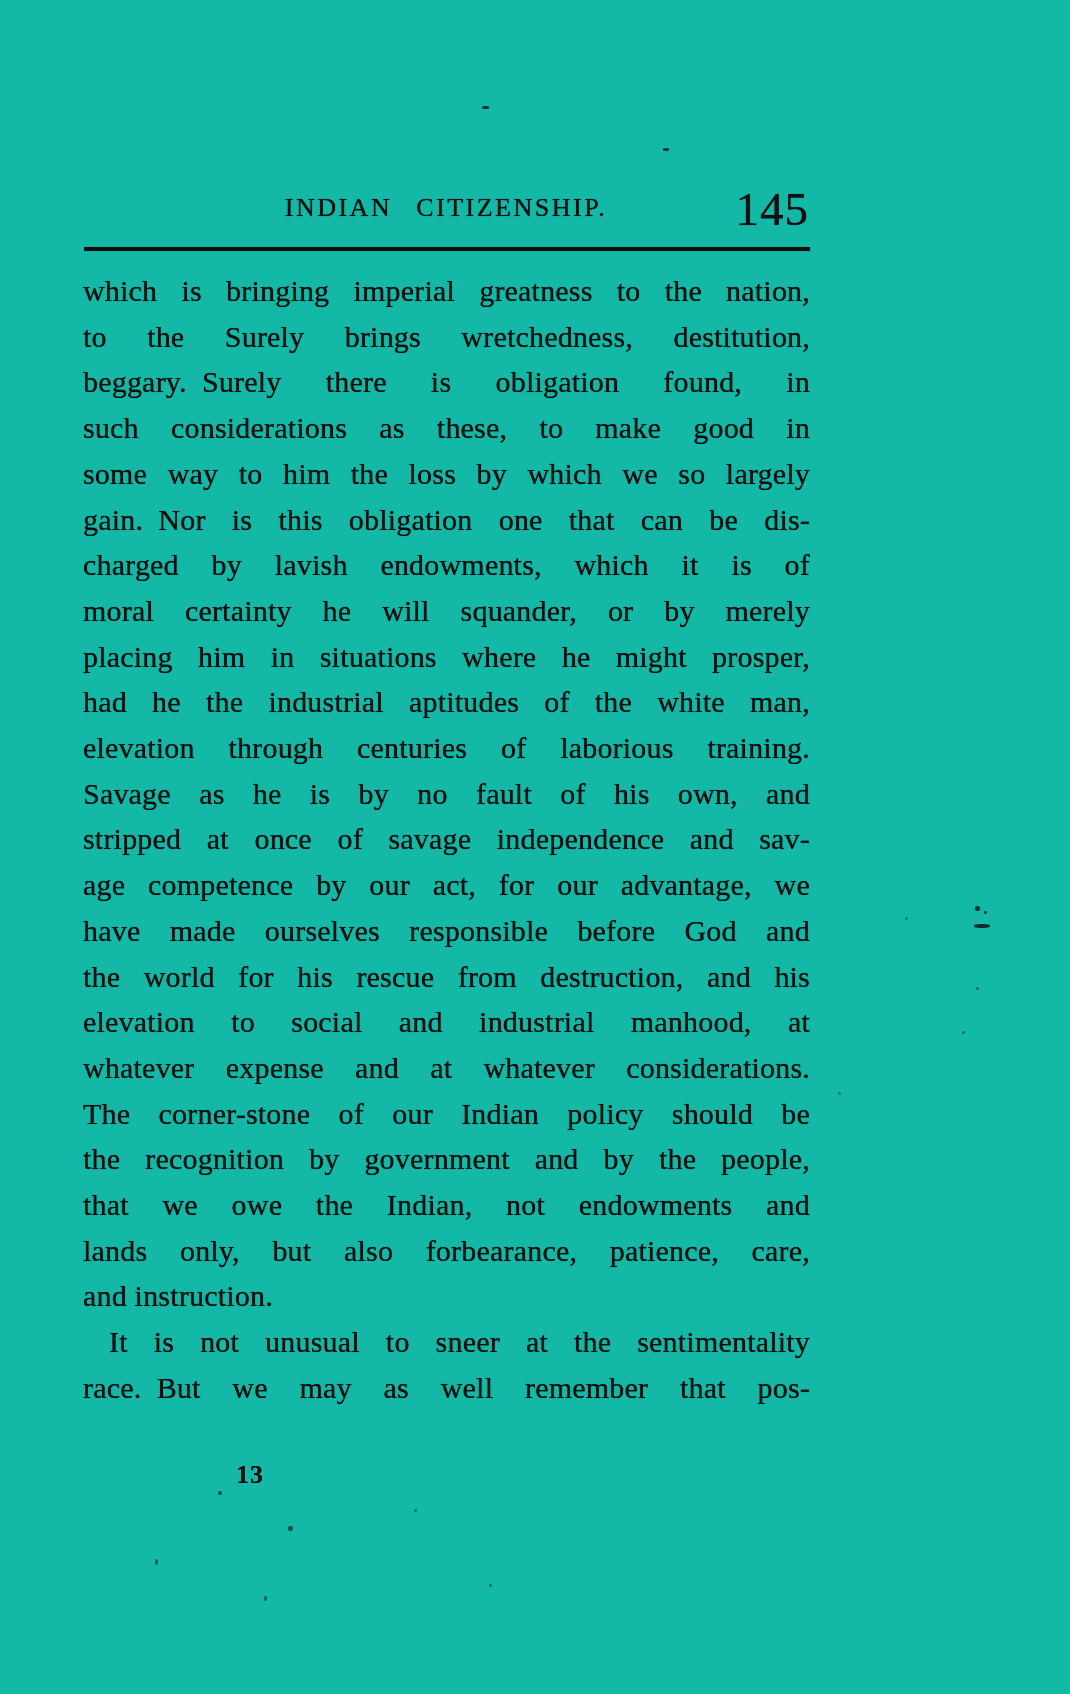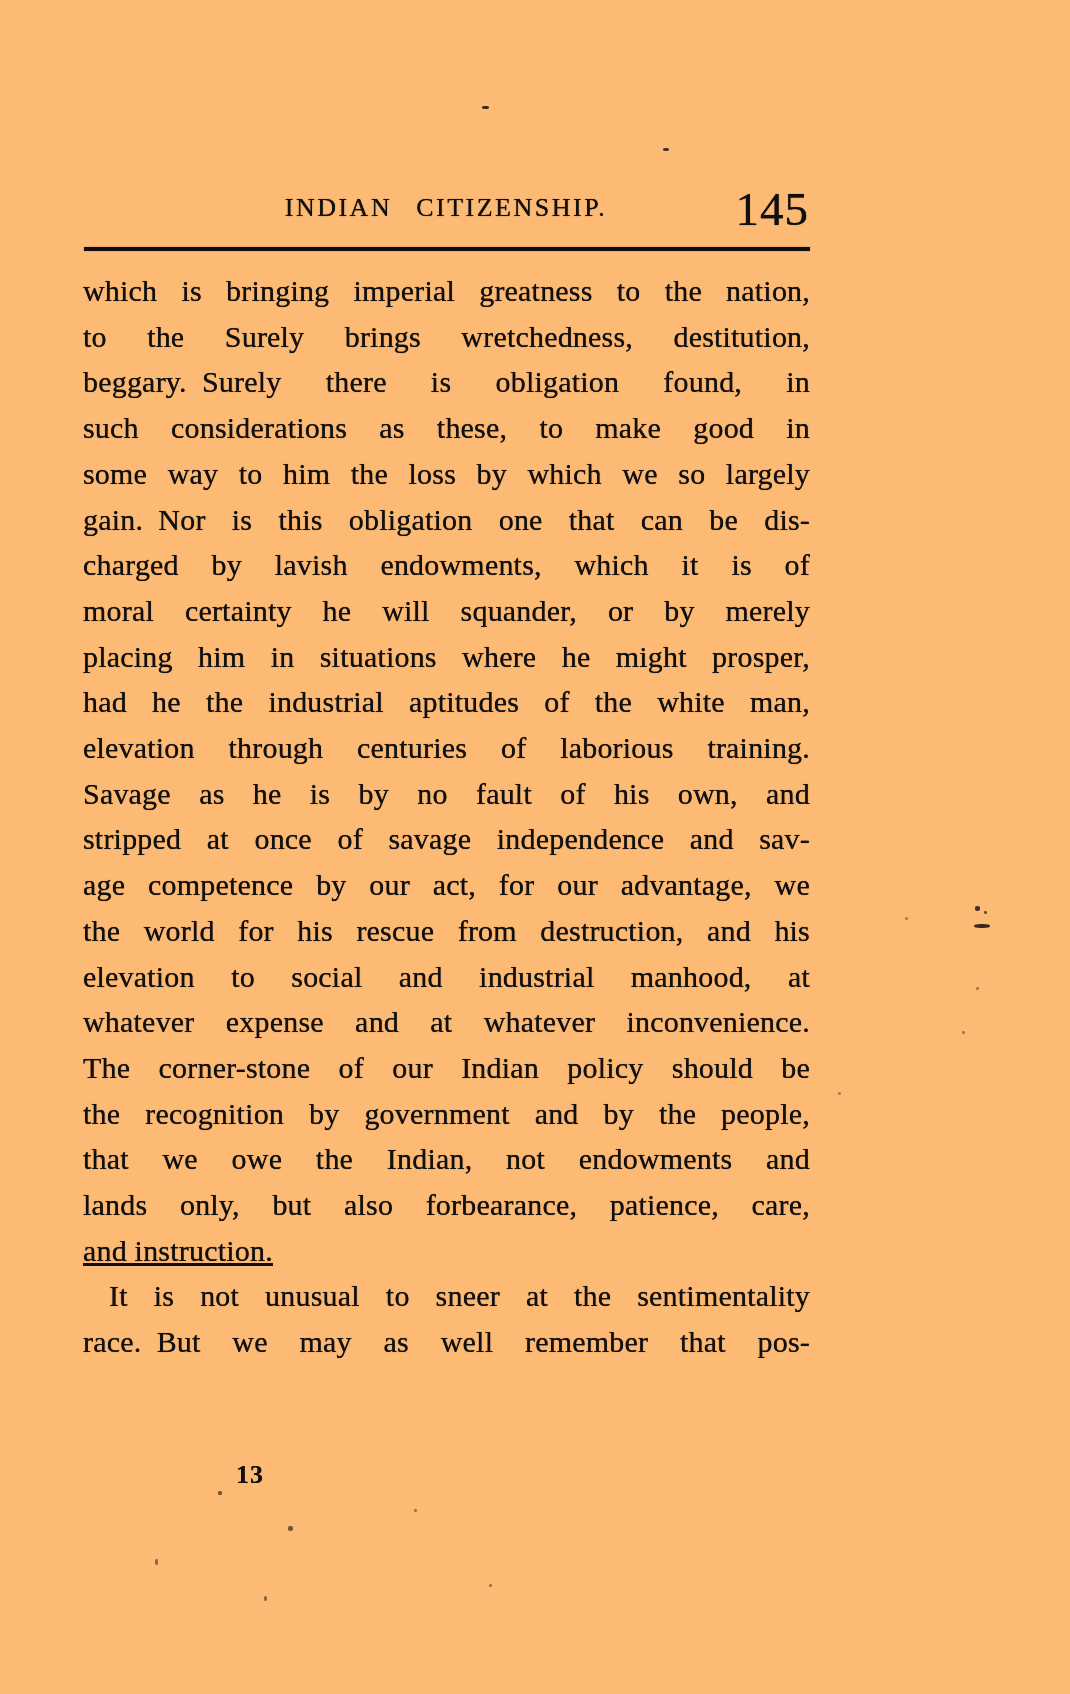--- a/index.html
+++ b/index.html
@@ -4,21 +4,21 @@
 <style>
   html, body {
     margin: 0;
     padding: 0;
     background: #ffffff;
   }
   .page {
     position: relative;
     width: 1070px;
     height: 1694px;
-    background: #fdba74;
+    background: #14b8a6;
     overflow: hidden;
     font-family: "Liberation Serif", "DejaVu Serif", serif;
     color: #101010;
   }
   .running-head {
     position: absolute;
     left: 83px;
     top: 0;
     width: 726px;
     height: 240px;
@@ -64,21 +64,20 @@
     text-shadow: 0 0 0.7px rgba(0,0,0,0.85);
   }
   .line {
     text-align: justify;
     text-align-last: justify;
     text-justify: inter-word;
     min-height: 45.7px;
   }
   .line.no-justify {
     text-align-last: left;
-    text-decoration: underline;
   }
   .line.indent {
     text-indent: 26px;
   }
   .sig-mark {
     position: absolute;
     left: 236px;
     top: 1462px;
     font-size: 26px;
     font-weight: bold;
@@ -113,23 +112,24 @@
       <div class="line">some way to him the loss by which we so largely</div>
       <div class="line">gain. Nor is this obligation one that can be dis-</div>
       <div class="line">charged by lavish endowments, which it is of</div>
       <div class="line">moral certainty he will squander, or by merely</div>
       <div class="line">placing him in situations where he might prosper,</div>
       <div class="line">had he the industrial aptitudes of the white man,</div>
       <div class="line">elevation through centuries of laborious training.</div>
       <div class="line">Savage as he is by no fault of his own, and</div>
       <div class="line">stripped at once of savage independence and sav-</div>
       <div class="line">age competence by our act, for our advantage, we</div>
+      <div class="line">have made ourselves responsible before God and</div>
       <div class="line">the world for his rescue from destruction, and his</div>
       <div class="line">elevation to social and industrial manhood, at</div>
-      <div class="line">whatever expense and at whatever inconvenience.</div>
+      <div class="line">whatever expense and at whatever considerations.</div>
       <div class="line">The corner-stone of our Indian policy should be</div>
       <div class="line">the recognition by government and by the people,</div>
       <div class="line">that we owe the Indian, not endowments and</div>
       <div class="line">lands only, but also forbearance, patience, care,</div>
       <div class="line no-justify">and instruction.</div>
       <div class="line indent">It is not unusual to sneer at the sentimentality</div>
       <div class="line">race. But we may as well remember that pos-</div>
     </div>
 
   <div class="sig-mark">13</div>

